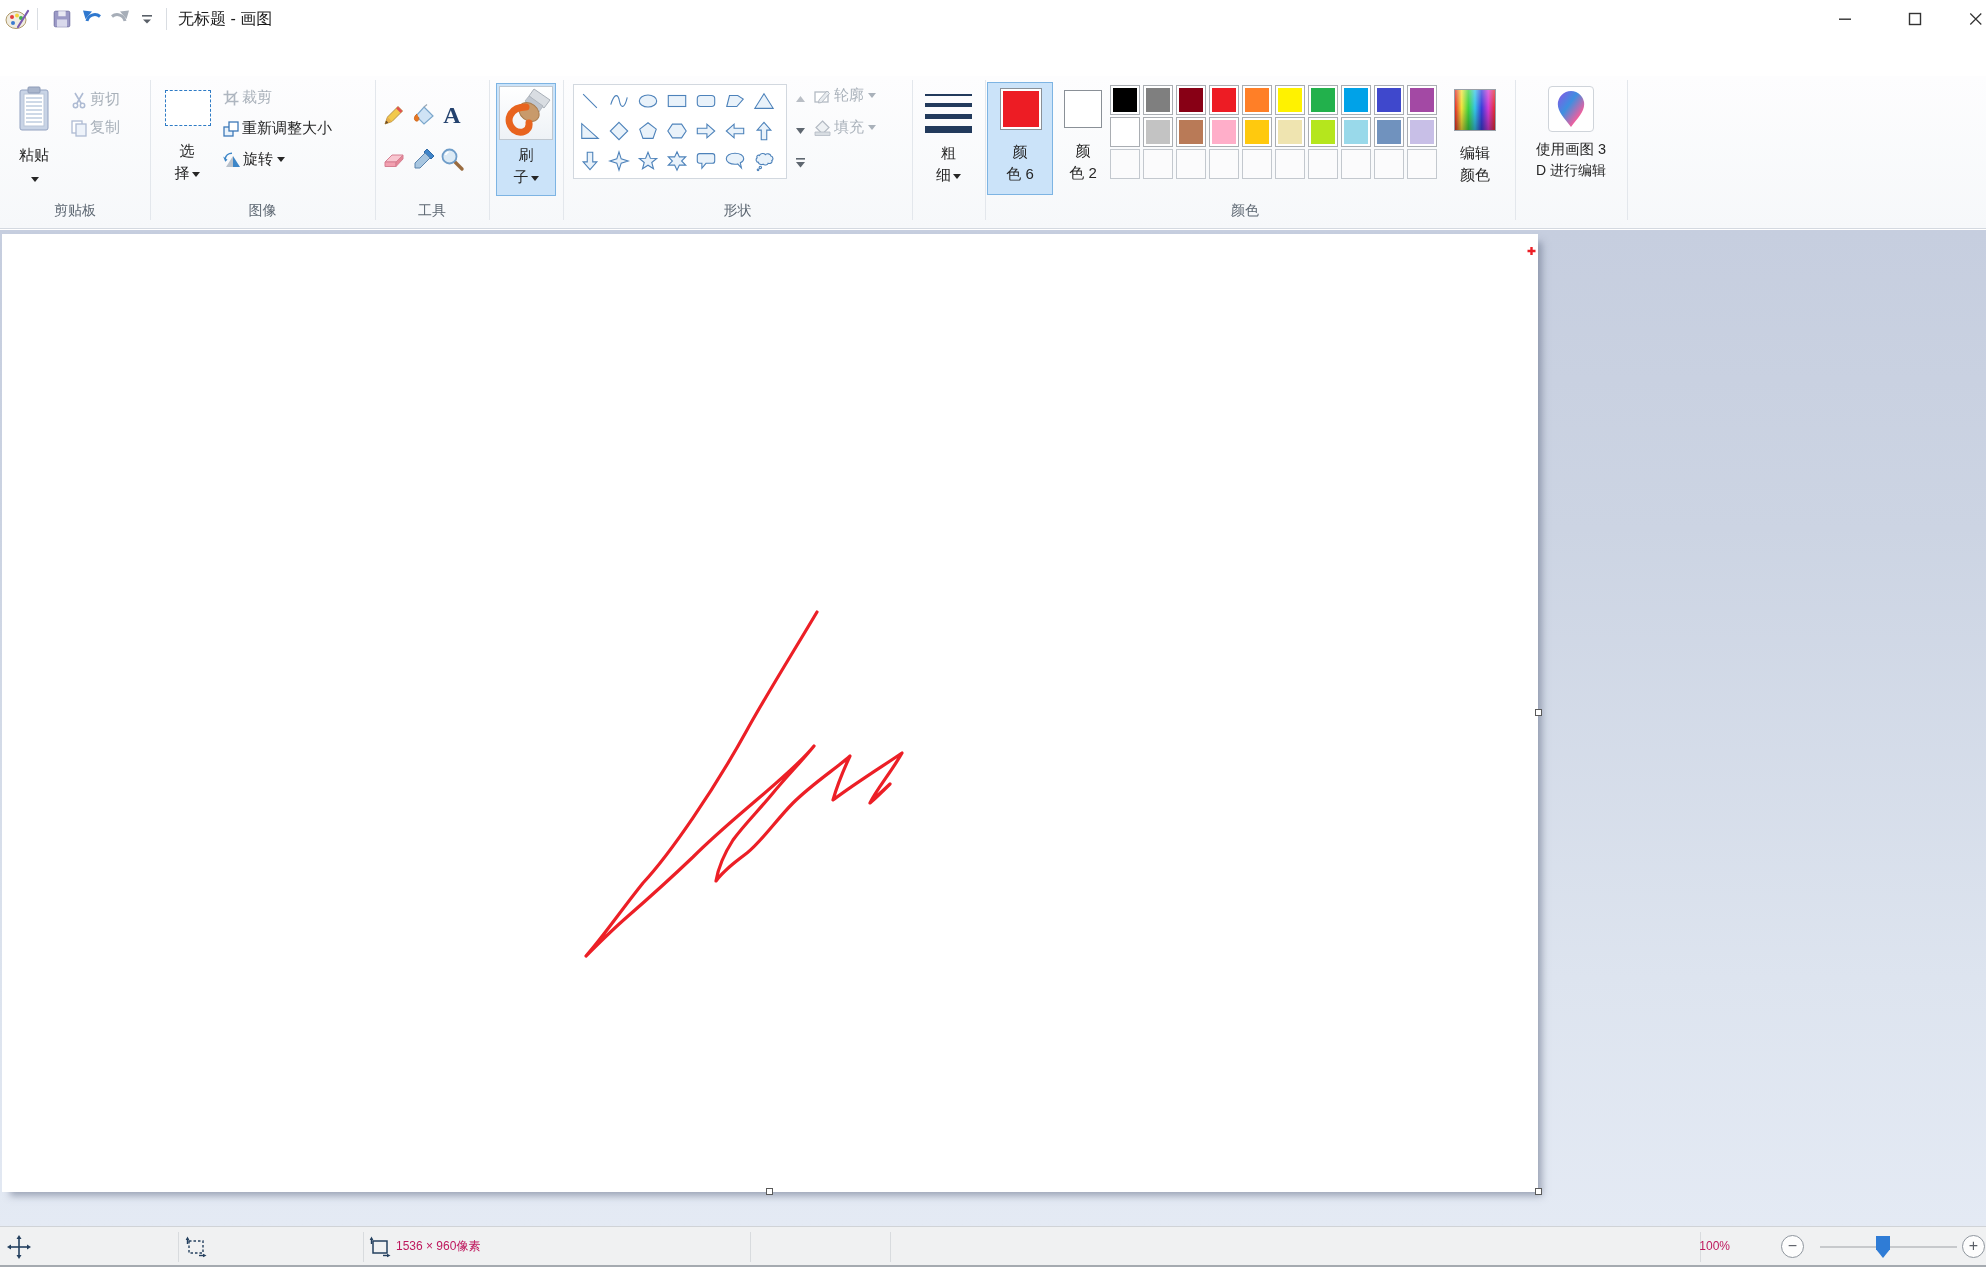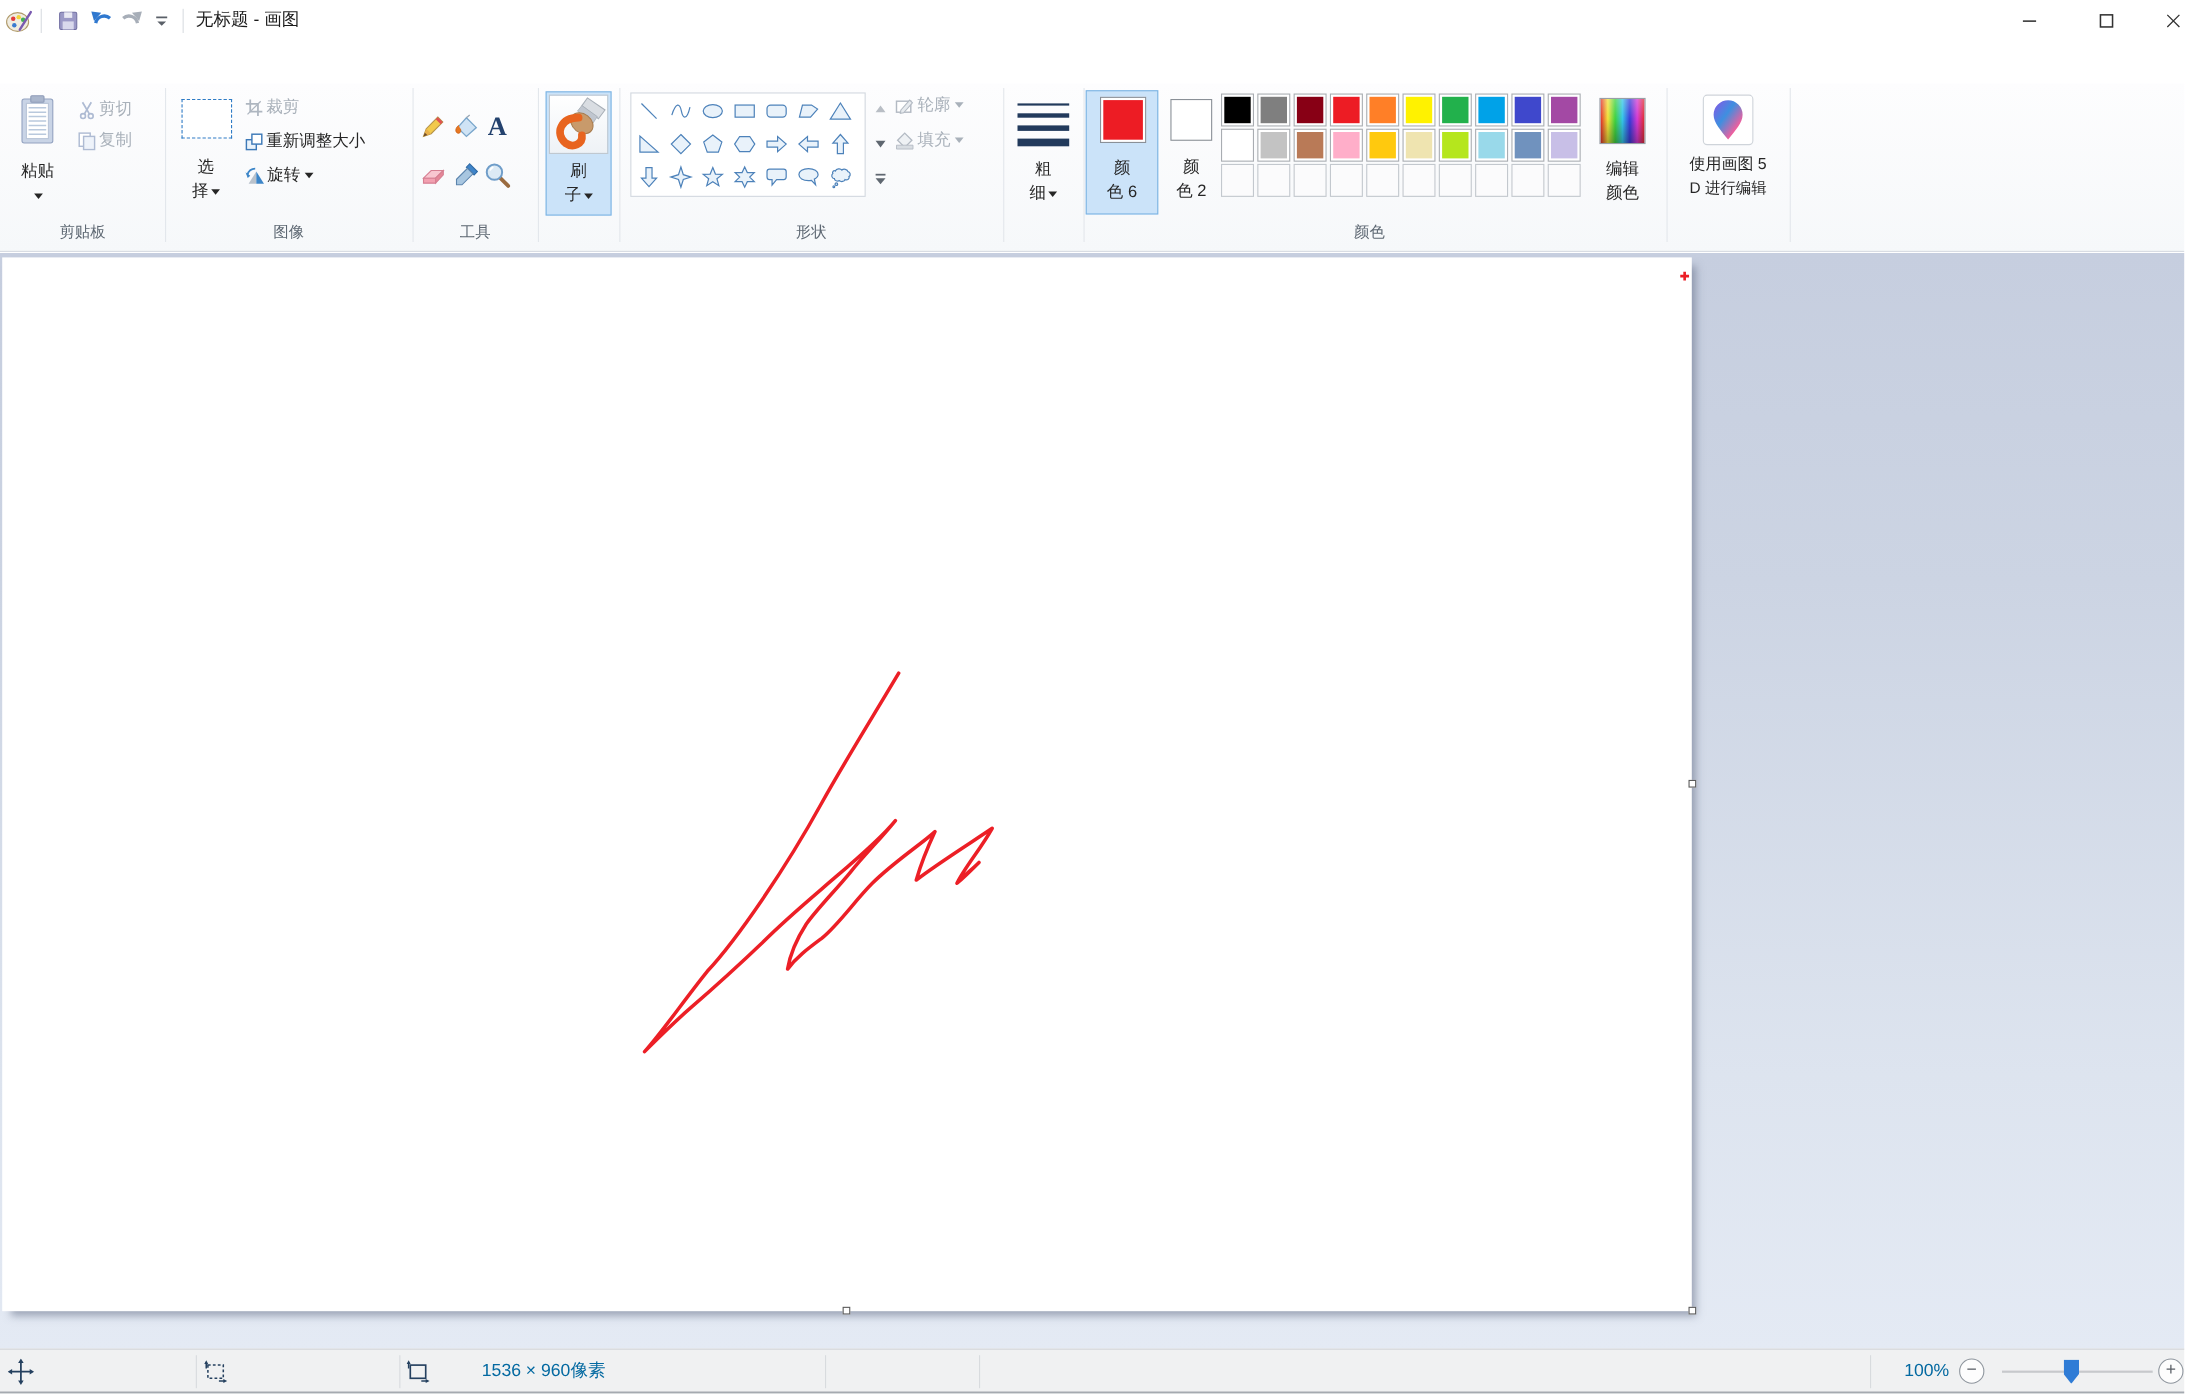--- a/index.html
+++ b/index.html
@@ -56,21 +56,21 @@
     background:linear-gradient(180deg,#c6cedf 0%,#ccd4e3 30%,#dde4ef 75%,#e4eaf4 100%); }
   .canvas { position:absolute; left:2px; top:4px; width:1536px; height:958px; background:#fff;
     box-shadow:6px 6px 7px -2px rgba(90,100,125,.5); }
   .handle { position:absolute; width:7px; height:7px; background:#fff; border:1px solid #5a5a5a; }
 
   
   .statusbar { position:absolute; left:0; top:1226px; width:1986px; height:41px; background:#f0f1f2;
     border-top:1px solid #d0d3d7; border-bottom:2px solid #a5aab0; }
   .ssep { position:absolute; top:5px; height:30px; width:1px; background:#d8dbde; }
   .sicon { position:absolute; top:8px; }
-  .stext { position:absolute; top:0; height:39px; line-height:39px; font-size:16px; color:#0369a1; white-space:nowrap;margin-left:42px; }
+  .stext { position:absolute; top:0; height:39px; line-height:39px; font-size:12px; color:#be185d; white-space:nowrap; }
   .zoombtn { position:absolute; top:8px; width:23px; height:23px; border:1px solid #8f969e; border-radius:50%;
     background:#fdfdfd; color:#5a5f66; font-size:16px; line-height:20px; text-align:center; }
   .slider-track { position:absolute; top:19px; left:1820px; width:137px; height:2px; background:#c7c9cc; }
   .slider-thumb { position:absolute; left:1876px; top:9px; width:14px; height:22px; background:#2f7cd6;
     clip-path:polygon(0 0,100% 0,100% 60%,50% 100%,0 60%); }
 </style>
 </head>
 <body>
 
 <div class="app">
@@ -533,21 +533,21 @@
               <linearGradient id="g3d" x1="0" y1="0" x2="1" y2="1">
                 <stop offset="0" stop-color="#8a55e6"></stop>
                   <stop offset="0.4" stop-color="#3e8fe0"></stop>
                 <stop offset="0.75" stop-color="#ef5f9e"></stop>
                   <stop offset="1" stop-color="#f2a33c"></stop>
               </linearGradient>
             </defs>
             <path d="M17 39 C10 30 3 23 3 15 A14 14 0 1 1 31 15 C31 23 24 30 17 39 Z" fill="url(#g3d)"></path>
           </svg>
         </div>
-        <div class="biglbl" style="top:58px;font-size:14.5px">使用画图 5</div>
+        <div class="biglbl" style="top:58px;font-size:14.5px">使用画图 3</div>
         <div class="biglbl" style="top:80px;font-size:14px">D 进行编辑</div>
       </div>
     </div>
   </div>
 
   <div class="workarea">
     <div class="canvas">
       <svg width="1536" height="958" viewBox="0 0 1536 958">
         <path id="scribble" fill="none" stroke="#EC1F26" stroke-width="3.2" stroke-linecap="round" stroke-linejoin="round" d="M815,378 C790,420 765,460 745,496 C712,556 668,620 641,649 C620,675 601,703 584,722 C598,708 610,696 625,683 C648,663 668,645 691,623 C714,600 736,582 758,563 C778,546 800,527 812,512 C800,527 784,543 771,559 C757,576 741,592 731,606 C722,620 716,635 714,647 C722,636 733,628 745,619 C760,607 775,585 791,569 C810,550 836,533 848,522 C841,537 835,552 831,566 C852,550 884,530 900,519 C890,537 874,556 868,569 C876,562 882,556 888,550 C883,555 878,559 873,564"></path>
         <path id="scribble-dot" fill="none" stroke="#EC1F26" stroke-width="2.4" d="M1525.5 17 H1533.5 M1529.5 13 V21"></path>

